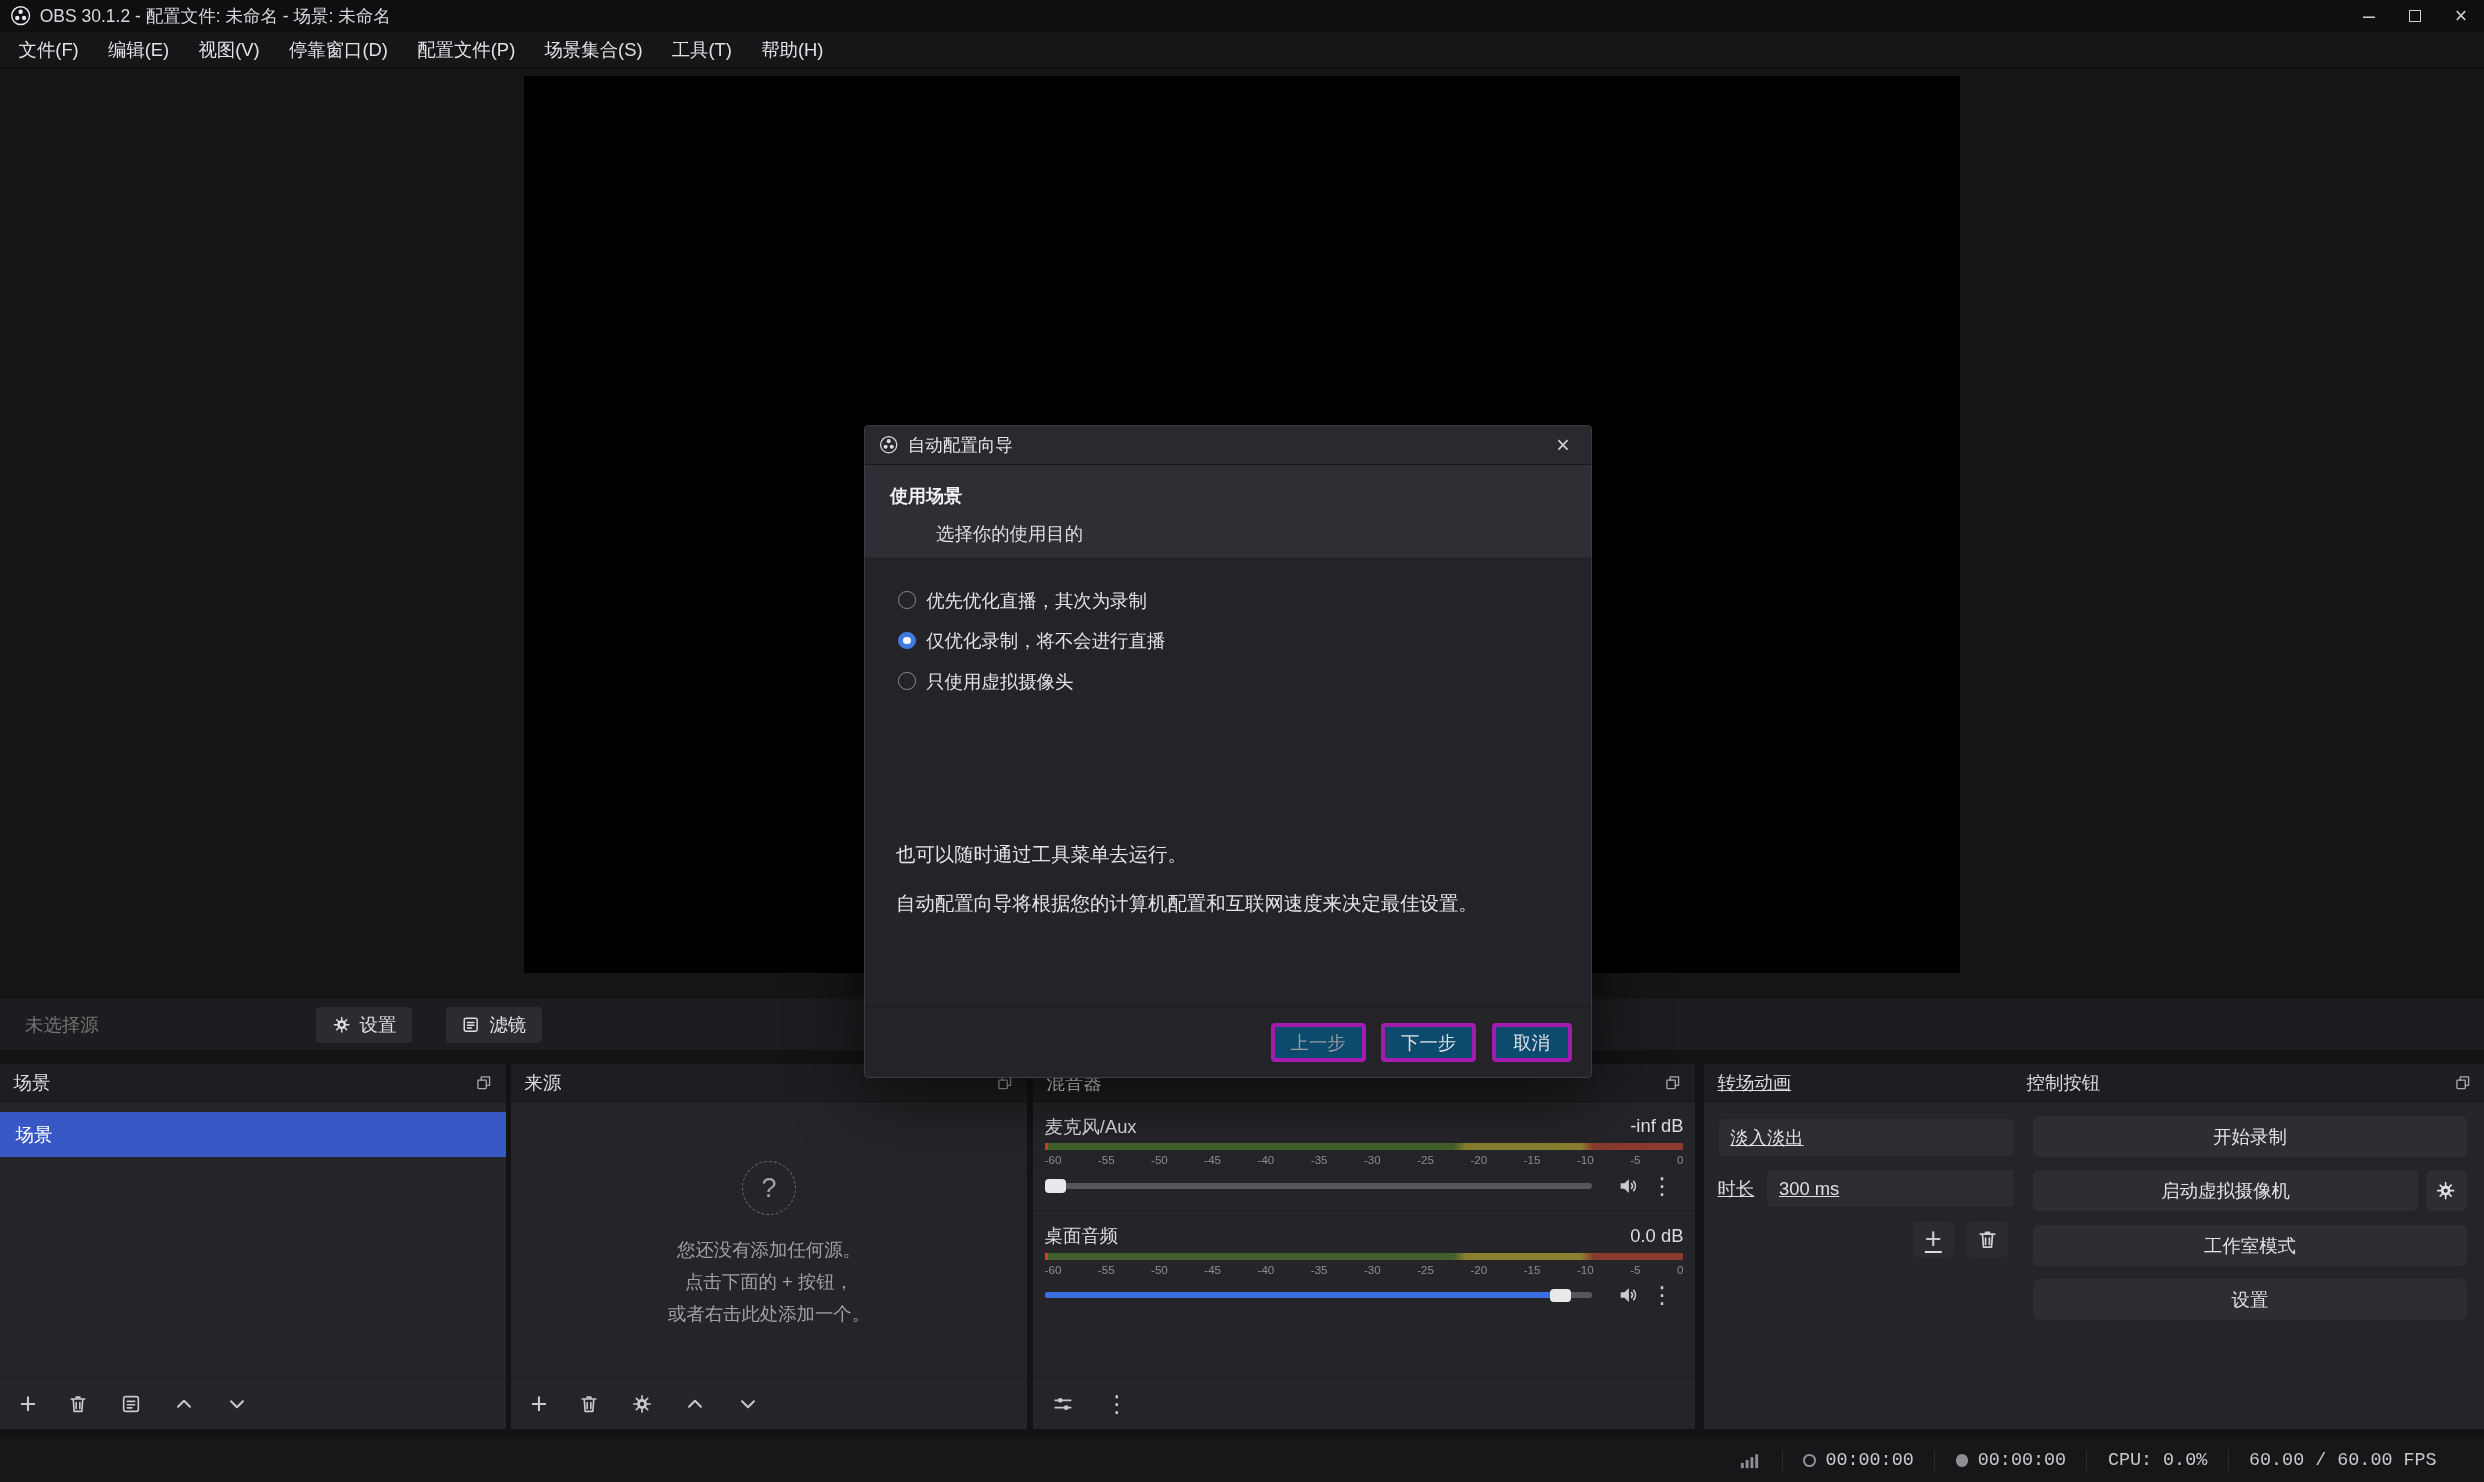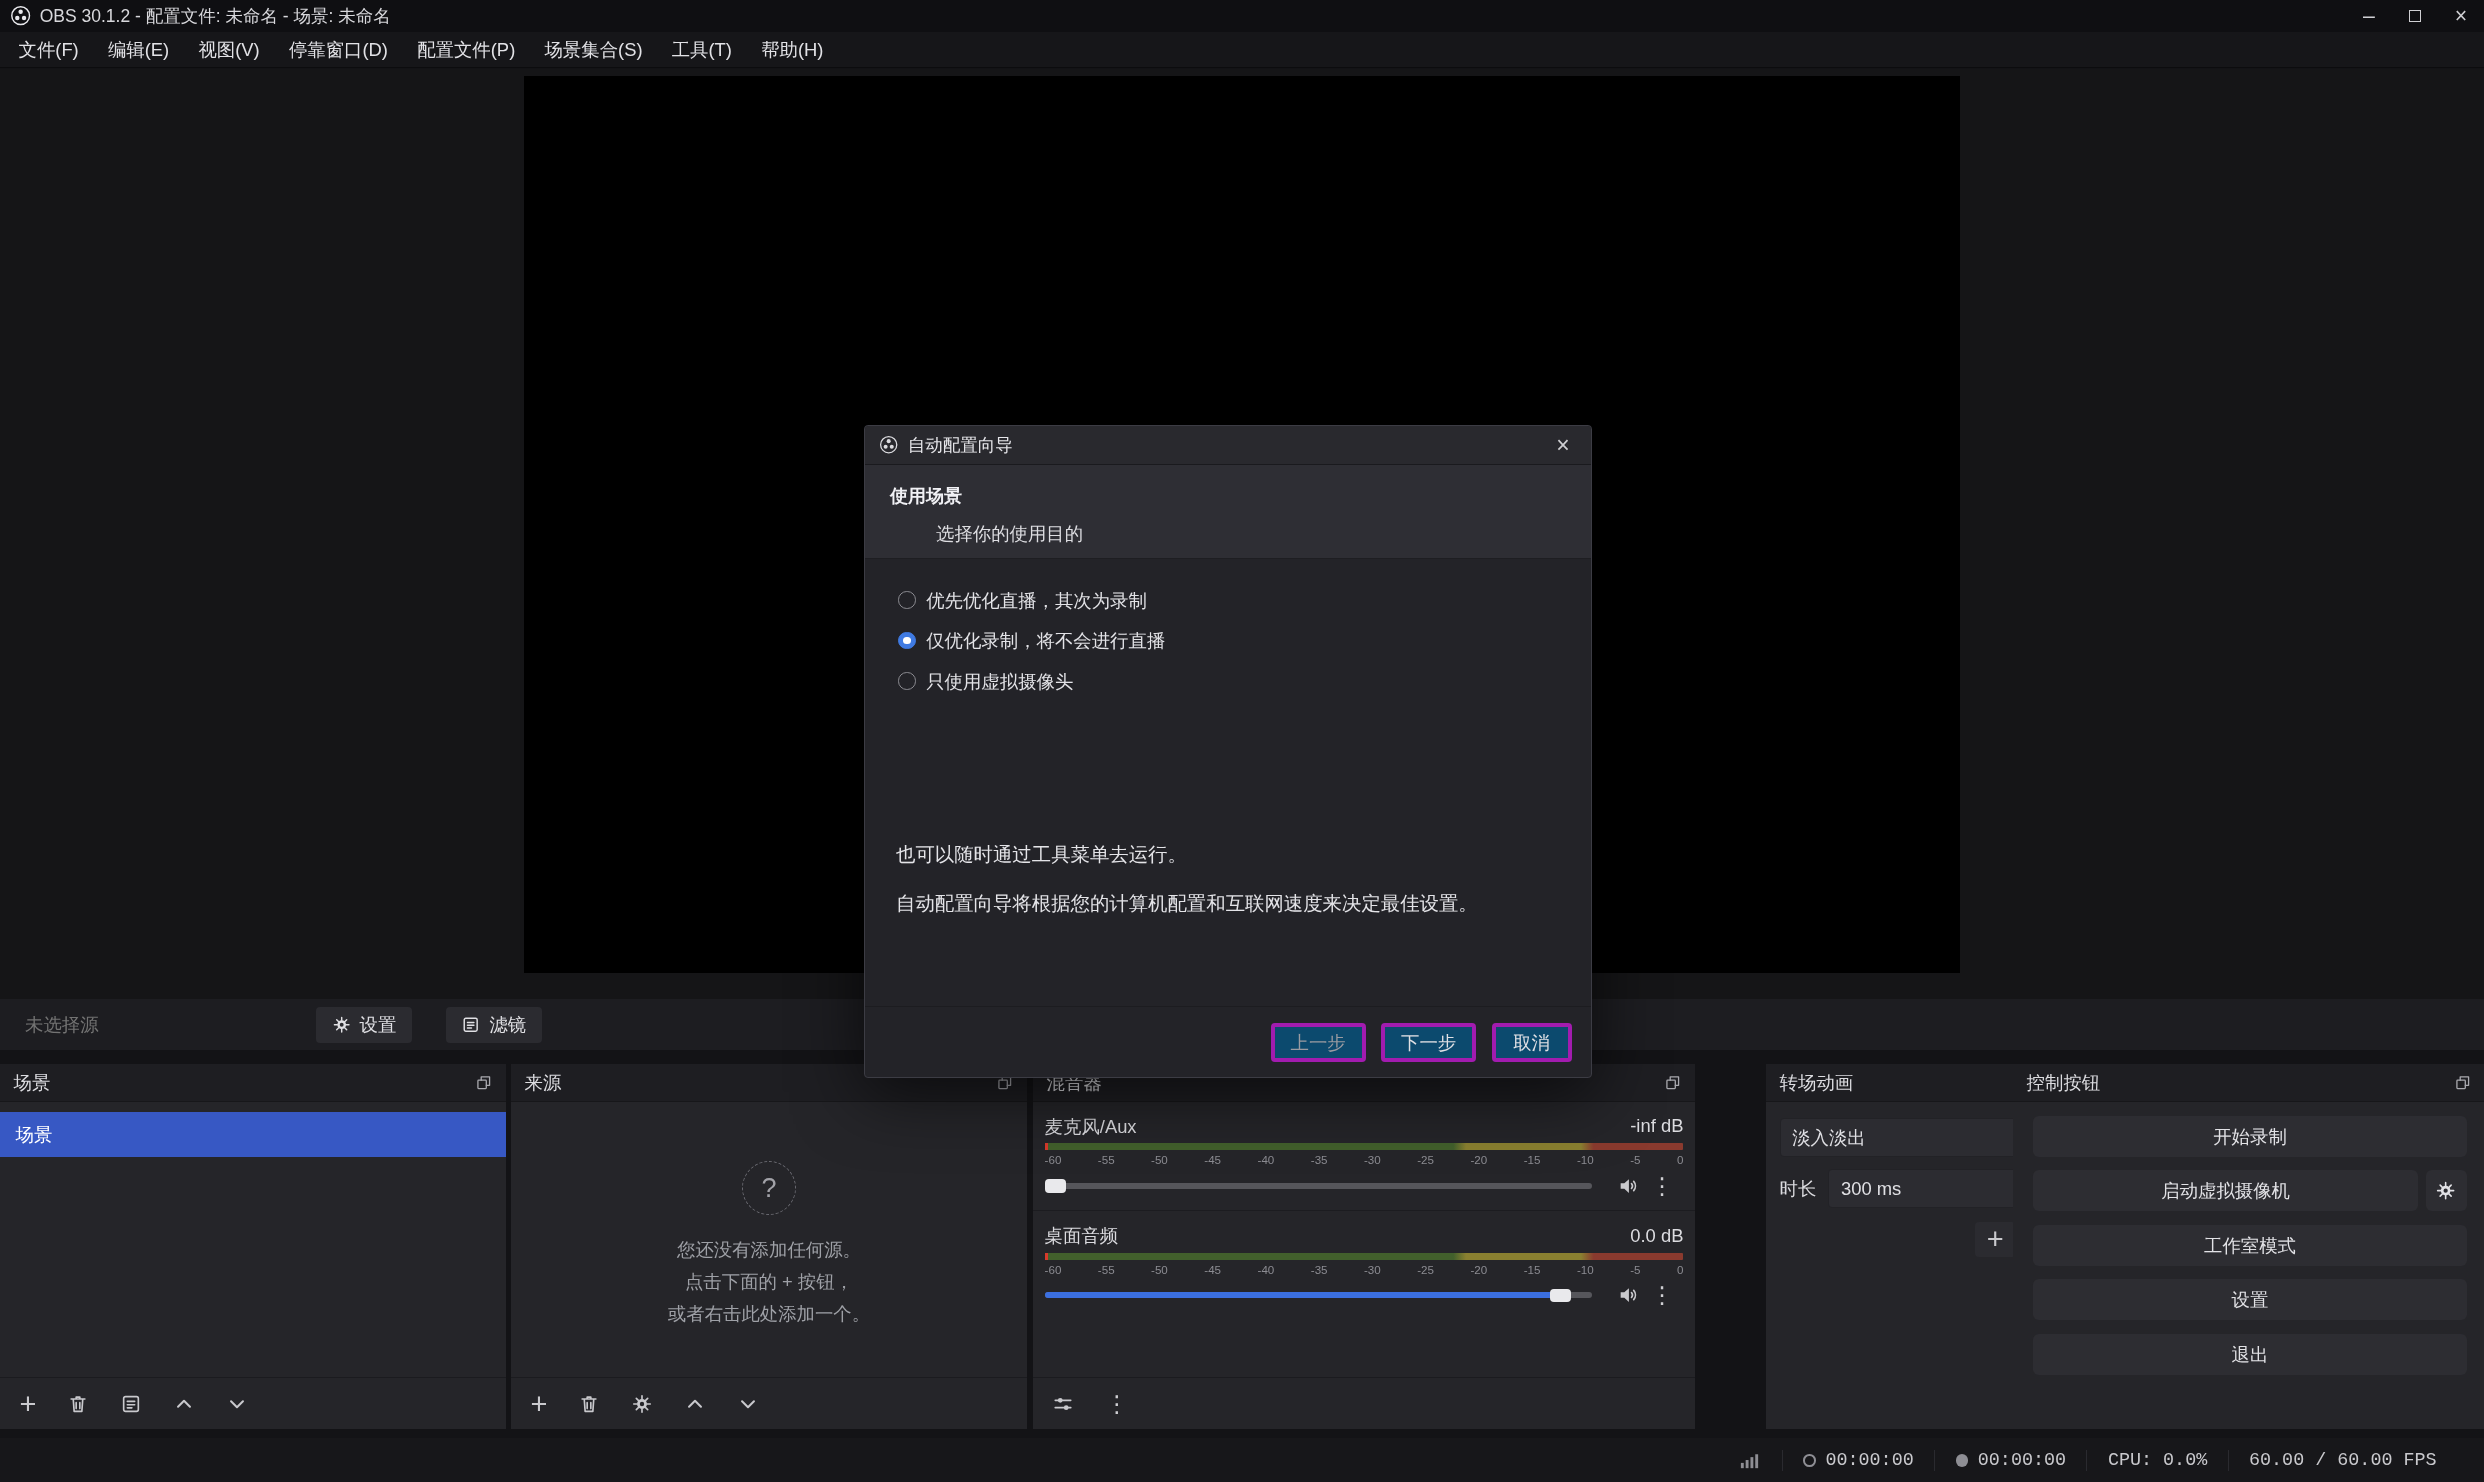--- a/index.html
+++ b/index.html
@@ -62,21 +62,21 @@
   .meter { position:relative; margin-top:4.9px; height:6.8px; border-radius:1px;
     background:linear-gradient(to right,#42602c 0%,#42602c 64%,#8a8030 66%,#8a8030 84%,#8a3a2e 86%,#8a3a2e 100%); }
   .meter::before { content:""; position:absolute; left:0; top:0; width:3.9px; height:100%; background:#d63a2c; }
   .scale { display:flex; justify-content:space-between; margin-top:2.9px; font-size:11.6px; color:#8c8c92; }
   .mix-slider-row { display:flex; align-items:center; margin-top:8.7px; padding-right:9.7px; }
   .slider { position:relative; flex:1; height:5.8px; border-radius:2.9px; background:#56565b; margin-right:13.6px; }
   .slider-fill { height:100%; border-radius:2.9px; background:#3b6fe0; }
   .slider-handle { position:absolute; top:-3.9px; width:21.3px; height:13.6px; border-radius:3.9px; background:#e9e9ec; }
   .mix-slider-row .tbtn { margin-left:11.6px; }
 
-  .panel.transitions { left:1766px; width:368px; }
+  .panel.transitions { left:1704px; width:368px;text-decoration:underline; }
   .combo { height:39px; margin:15.5px 13.6px 0 13.6px; background:#2c2c31; border:1px solid #222226; border-radius:3.9px; display:flex; align-items:center; justify-content:space-between; padding:0 7.8px 0 11.6px; color:#e0e0e4; }
   .dur-row { display:flex; align-items:center; margin:12.6px 13.6px 0 13.6px; }
   .dur-label { width:41px; color:#dcdce0; }
   .dur-row .combo { flex:1; margin:0 0 0 7.8px; }
   .trans-actions { display:flex; align-items:center; justify-content:flex-end; gap:13.6px; margin:13.6px 27px 0 0; }
   .sqbtn { width:41px; height:35px; background:#2b2b30; border-radius:3.9px; display:flex; align-items:center; justify-content:center; color:#cfcfd3; }
 
   .panel.controls { left:2013px; width:472px; }
   .controls-body { padding:13.6px 18.4px 0 20.4px; display:flex; flex-direction:column; gap:13.6px; }
   .ctl-btn { height:41px; background:#2d2d32; border-radius:5.8px; display:flex; align-items:center; justify-content:center; color:#e2e2e6; width:100%; }
@@ -429,21 +429,20 @@
     <div class="vcam-row">
       <button class="ctl-btn">启动虚拟摄像机</button>
       <button class="gear-btn">
           <svg class="ic s22" viewBox="0 0 22 22" width="21.3" height="21.3">
             <use href="#i-gear"></use>
           </svg>
         </button>
     </div>
     <button class="ctl-btn">工作室模式</button>
     <button class="ctl-btn">设置</button>
-    <button class="ctl-btn">退出</button>
   </div>
 </section>
 
 <footer class="statusbar">
   <div class="sb-group">
       <svg class="ic signal" viewBox="0 0 24 24" width="23" height="23">
         <use href="#i-signal"></use>
       </svg>
     </div>
   <div class="sb-sep"></div>

